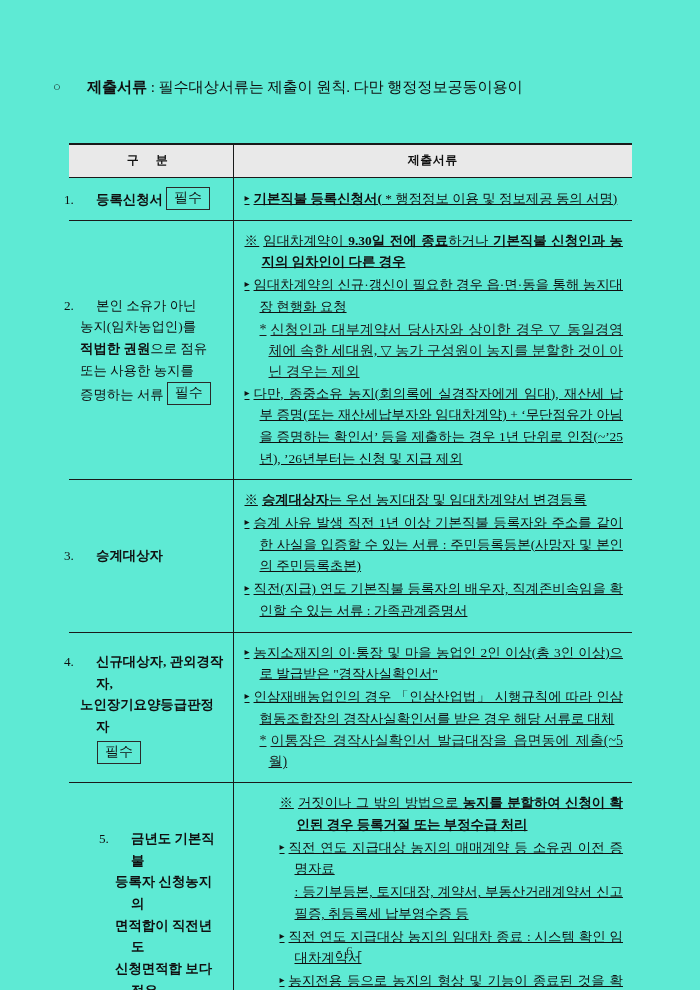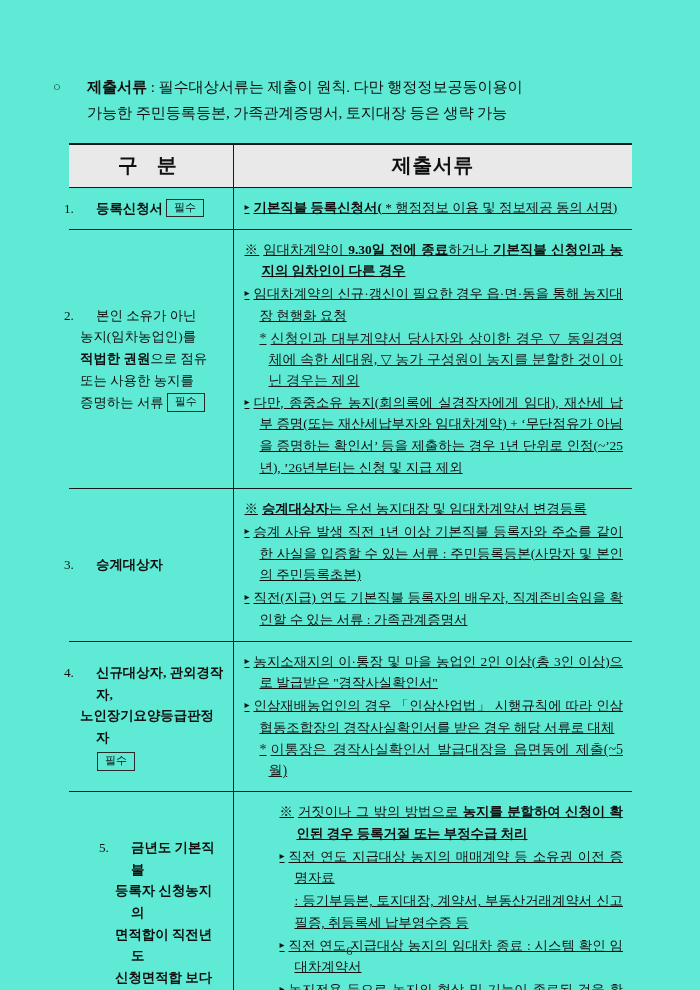--- a/index.html
+++ b/index.html
@@ -55,21 +55,21 @@
     table-layout: fixed;
   }
   table.doc col.c1 { width: 164px; }
   table.doc col.c2 { width: 399px; }
 
   table.doc thead th {
     background: #e9e9e9;
     border-top: 2.2px solid #1a1a1a;
     border-bottom: 1.1px solid #1a1a1a;
     font-weight: bold;
-    font-size: 20px;
+    font-size: 12px;
     padding: 7px 0 8px;
     text-align: center;
     letter-spacing: 0.5px;
   }
   table.doc thead th.h1 { border-right: 1px solid #1a1a1a; }
   table.doc thead th .sp { letter-spacing: 7px; }
 
   table.doc tbody td {
     border-bottom: 1.1px solid #1a1a1a;
     vertical-align: middle;
@@ -95,21 +95,21 @@
     display: block;
     padding-left: 16px;
     text-indent: -16px;
   }
   .reg { font-weight: normal; }
 
   .req {
     display: inline-block;
     border: 1.2px solid #2a2a2a;
     padding: 0px 7px 1px;
-    font-size: 11px;
+    font-size: 14px;
     font-weight: normal;
     line-height: 1.45;
     margin-left: 3px;
     vertical-align: 2px;
     text-indent: 0;
     text-align: right;
   }
   .req.blk {
     display: inline-block;
     margin-left: 17px;
@@ -155,21 +155,20 @@
 </style>
 </head>
 <body>
 
 <div class="page">
 
   <div class="intro">
     <span class="hang">
       <span class="marker">○</span><span class="b">제출서류</span><span> : 필수대상서류는 제출이 원칙. 다만 행정정보공동이용이</span>
     </span>
-    <span class="hang" style="padding-left:17px;text-indent:0;">가능한 주민등록등본, 가족관계증명서, 토지대장 등은 생략 가능</span>
   </div>
 
   <table class="doc">
     <colgroup>
         <col class="c1">
         <col class="c2">
       </colgroup>
     <thead>
       <tr>
         <th class="h1"><span class="sp">구  분</span></th>

